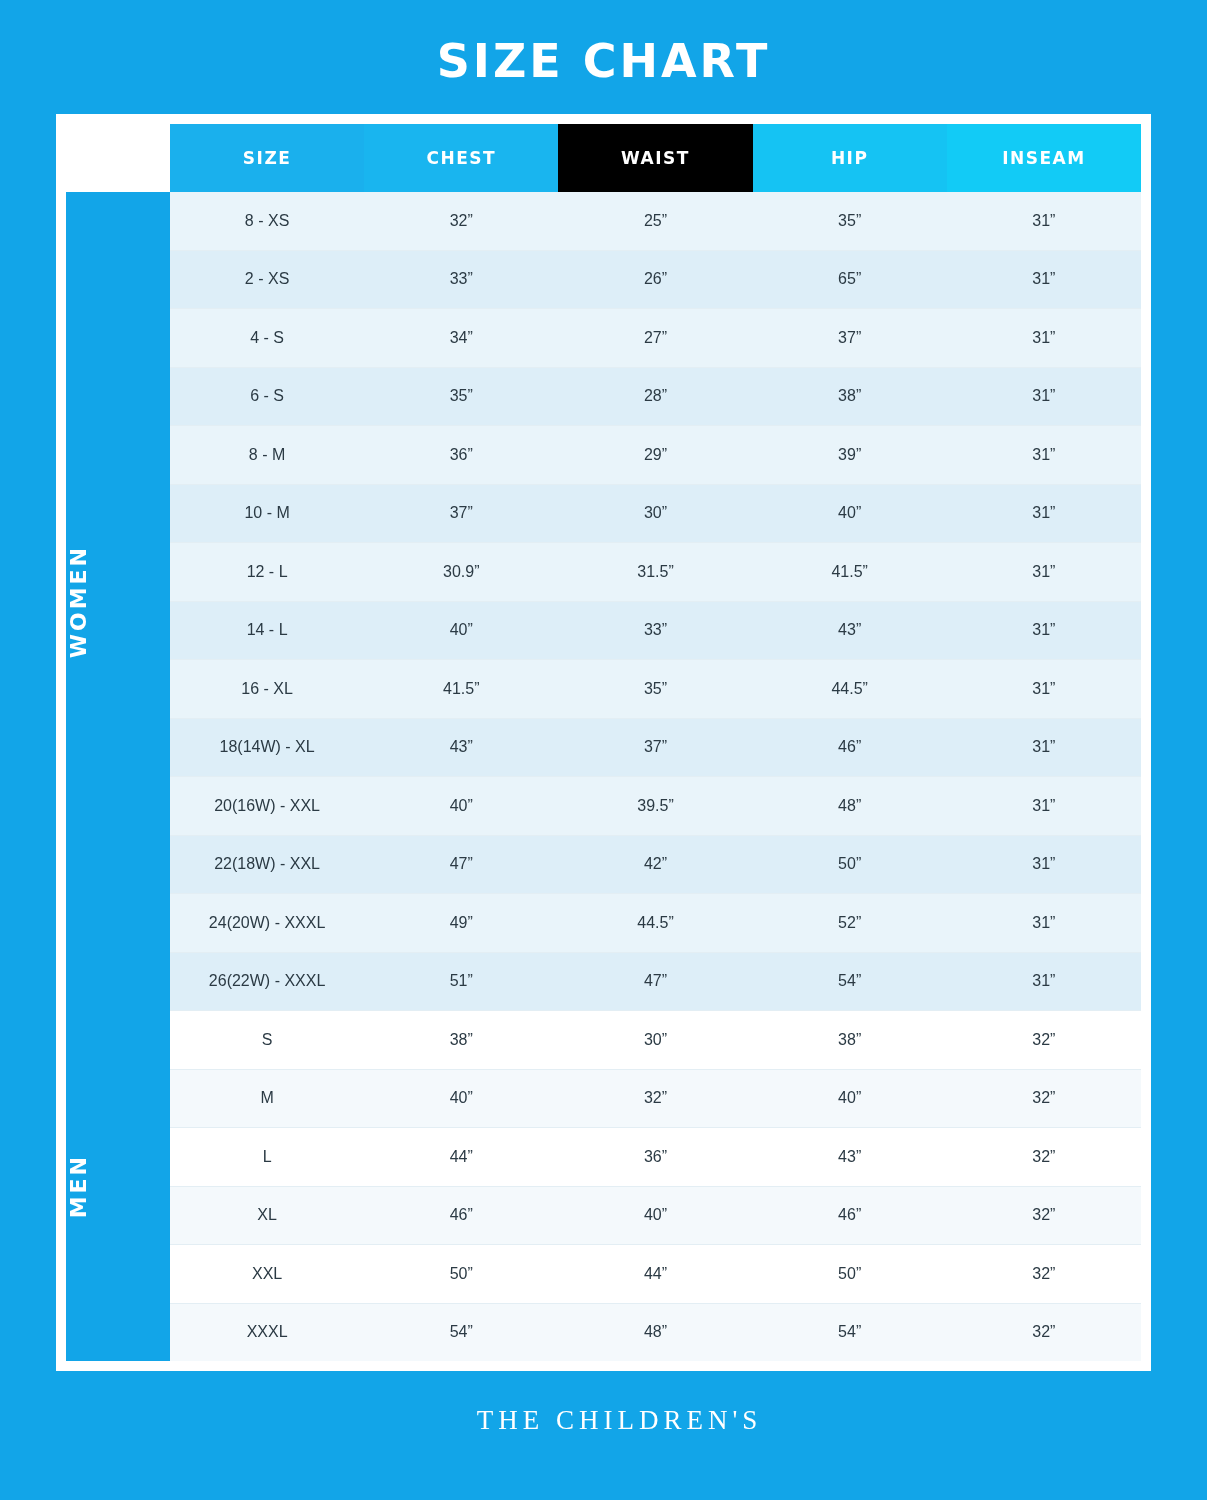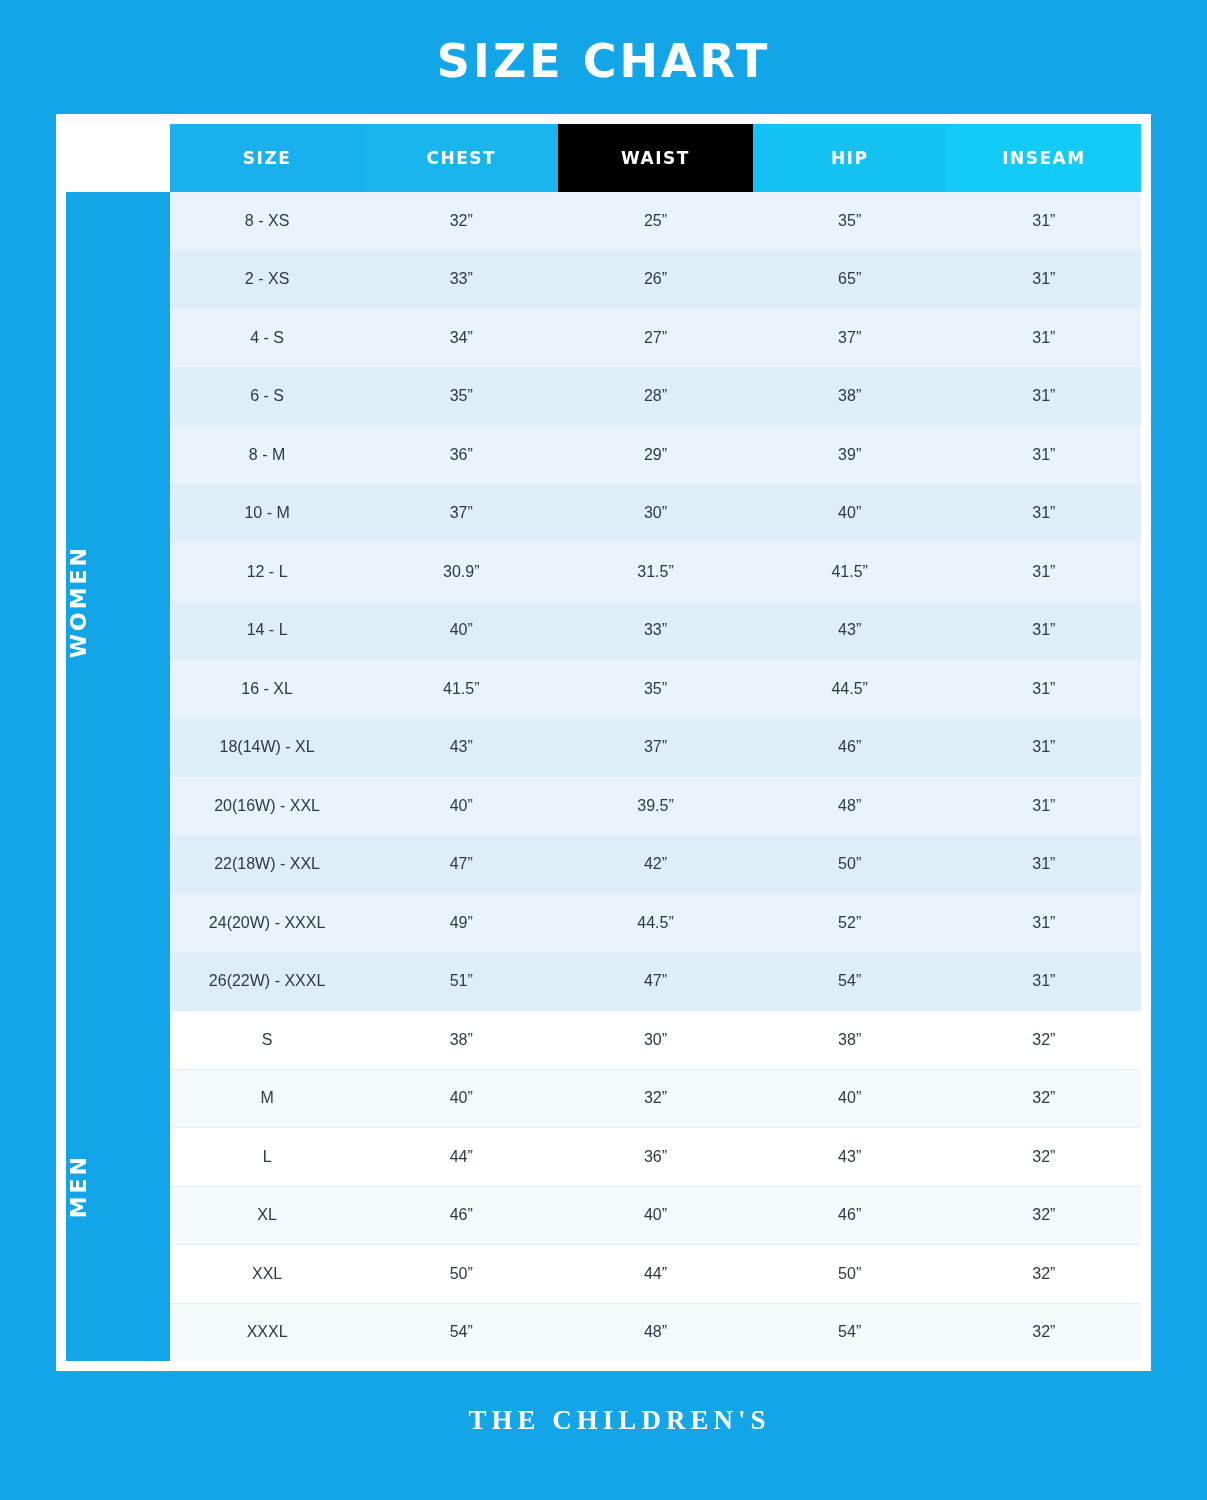--- a/index.html
+++ b/index.html
@@ -101,21 +101,21 @@
 
   .footer {
     text-align: center;
     margin-top: 34px;
     color: #ffffff;
     font-family: "Liberation Serif", serif;
   }
   .footer .line1 {
     font-size: 27px;
     letter-spacing: 5px;
-    font-weight: bold;
+    font-weight: normal;
     margin-left: 32px;
   }
   .footer .line2 {
     font-size: 68px;
     letter-spacing: 6px;
     line-height: 1.05;
     margin-top: 2px;
   }
 </style>
 </head>

